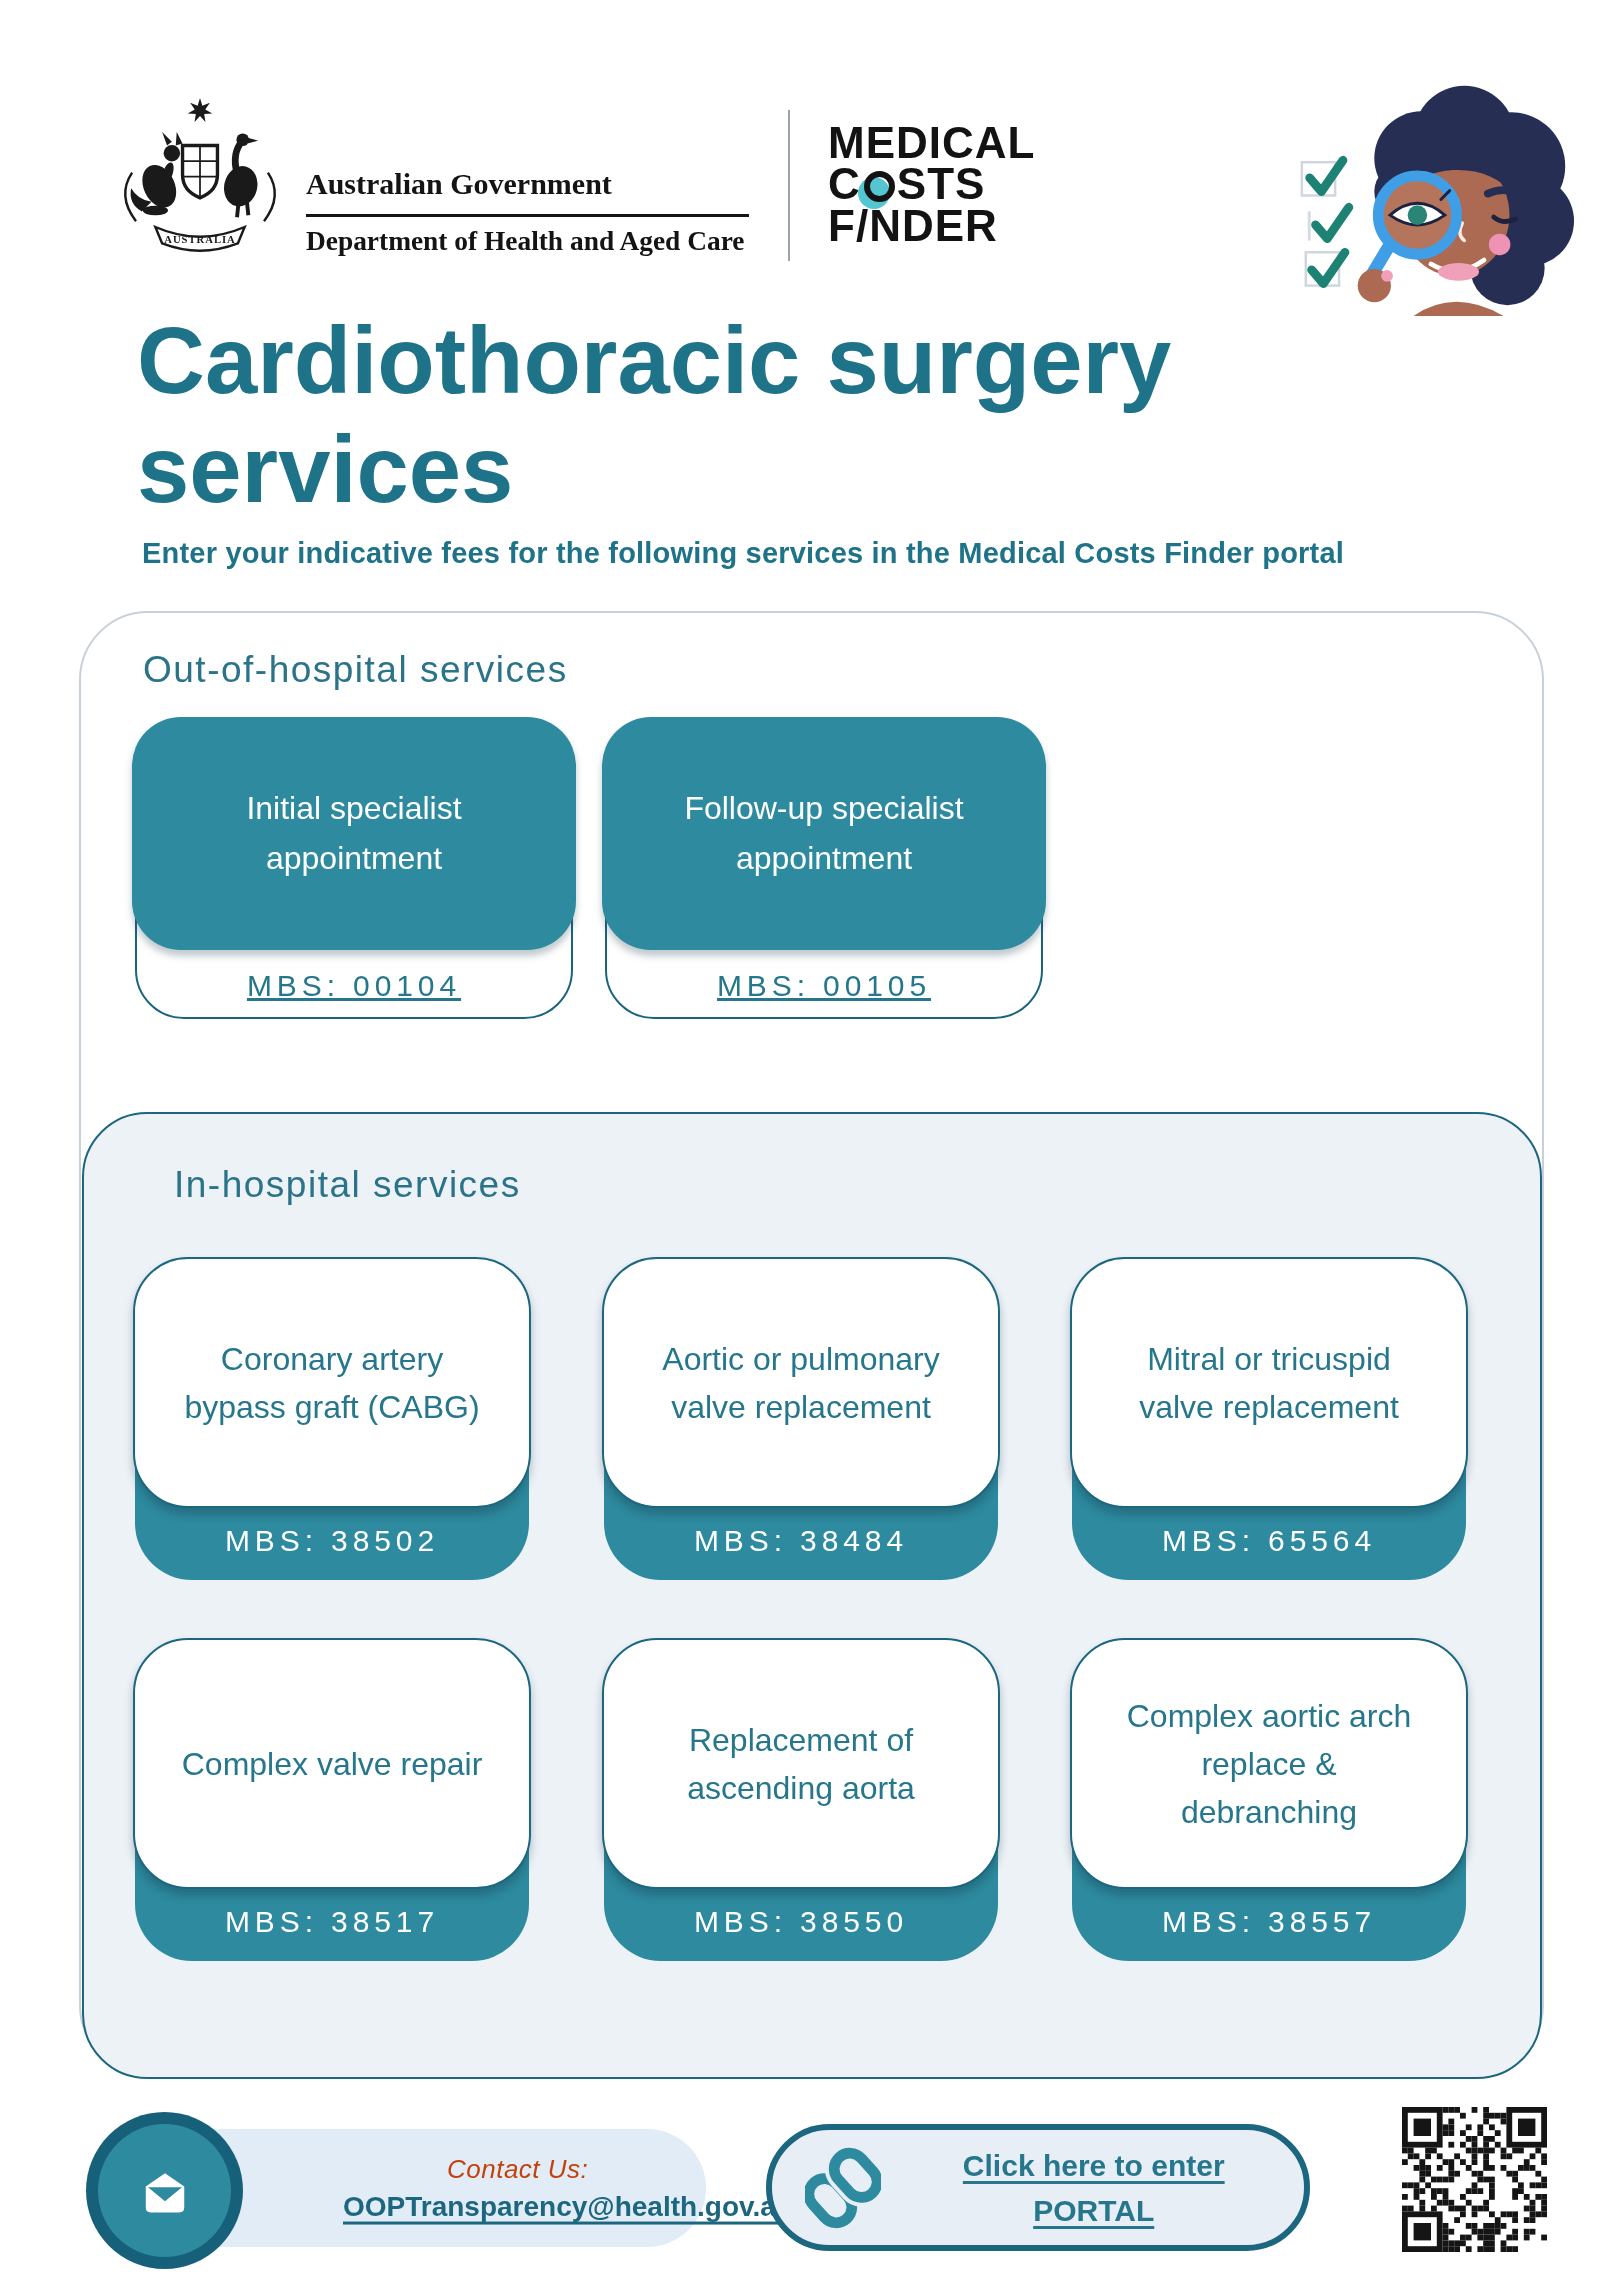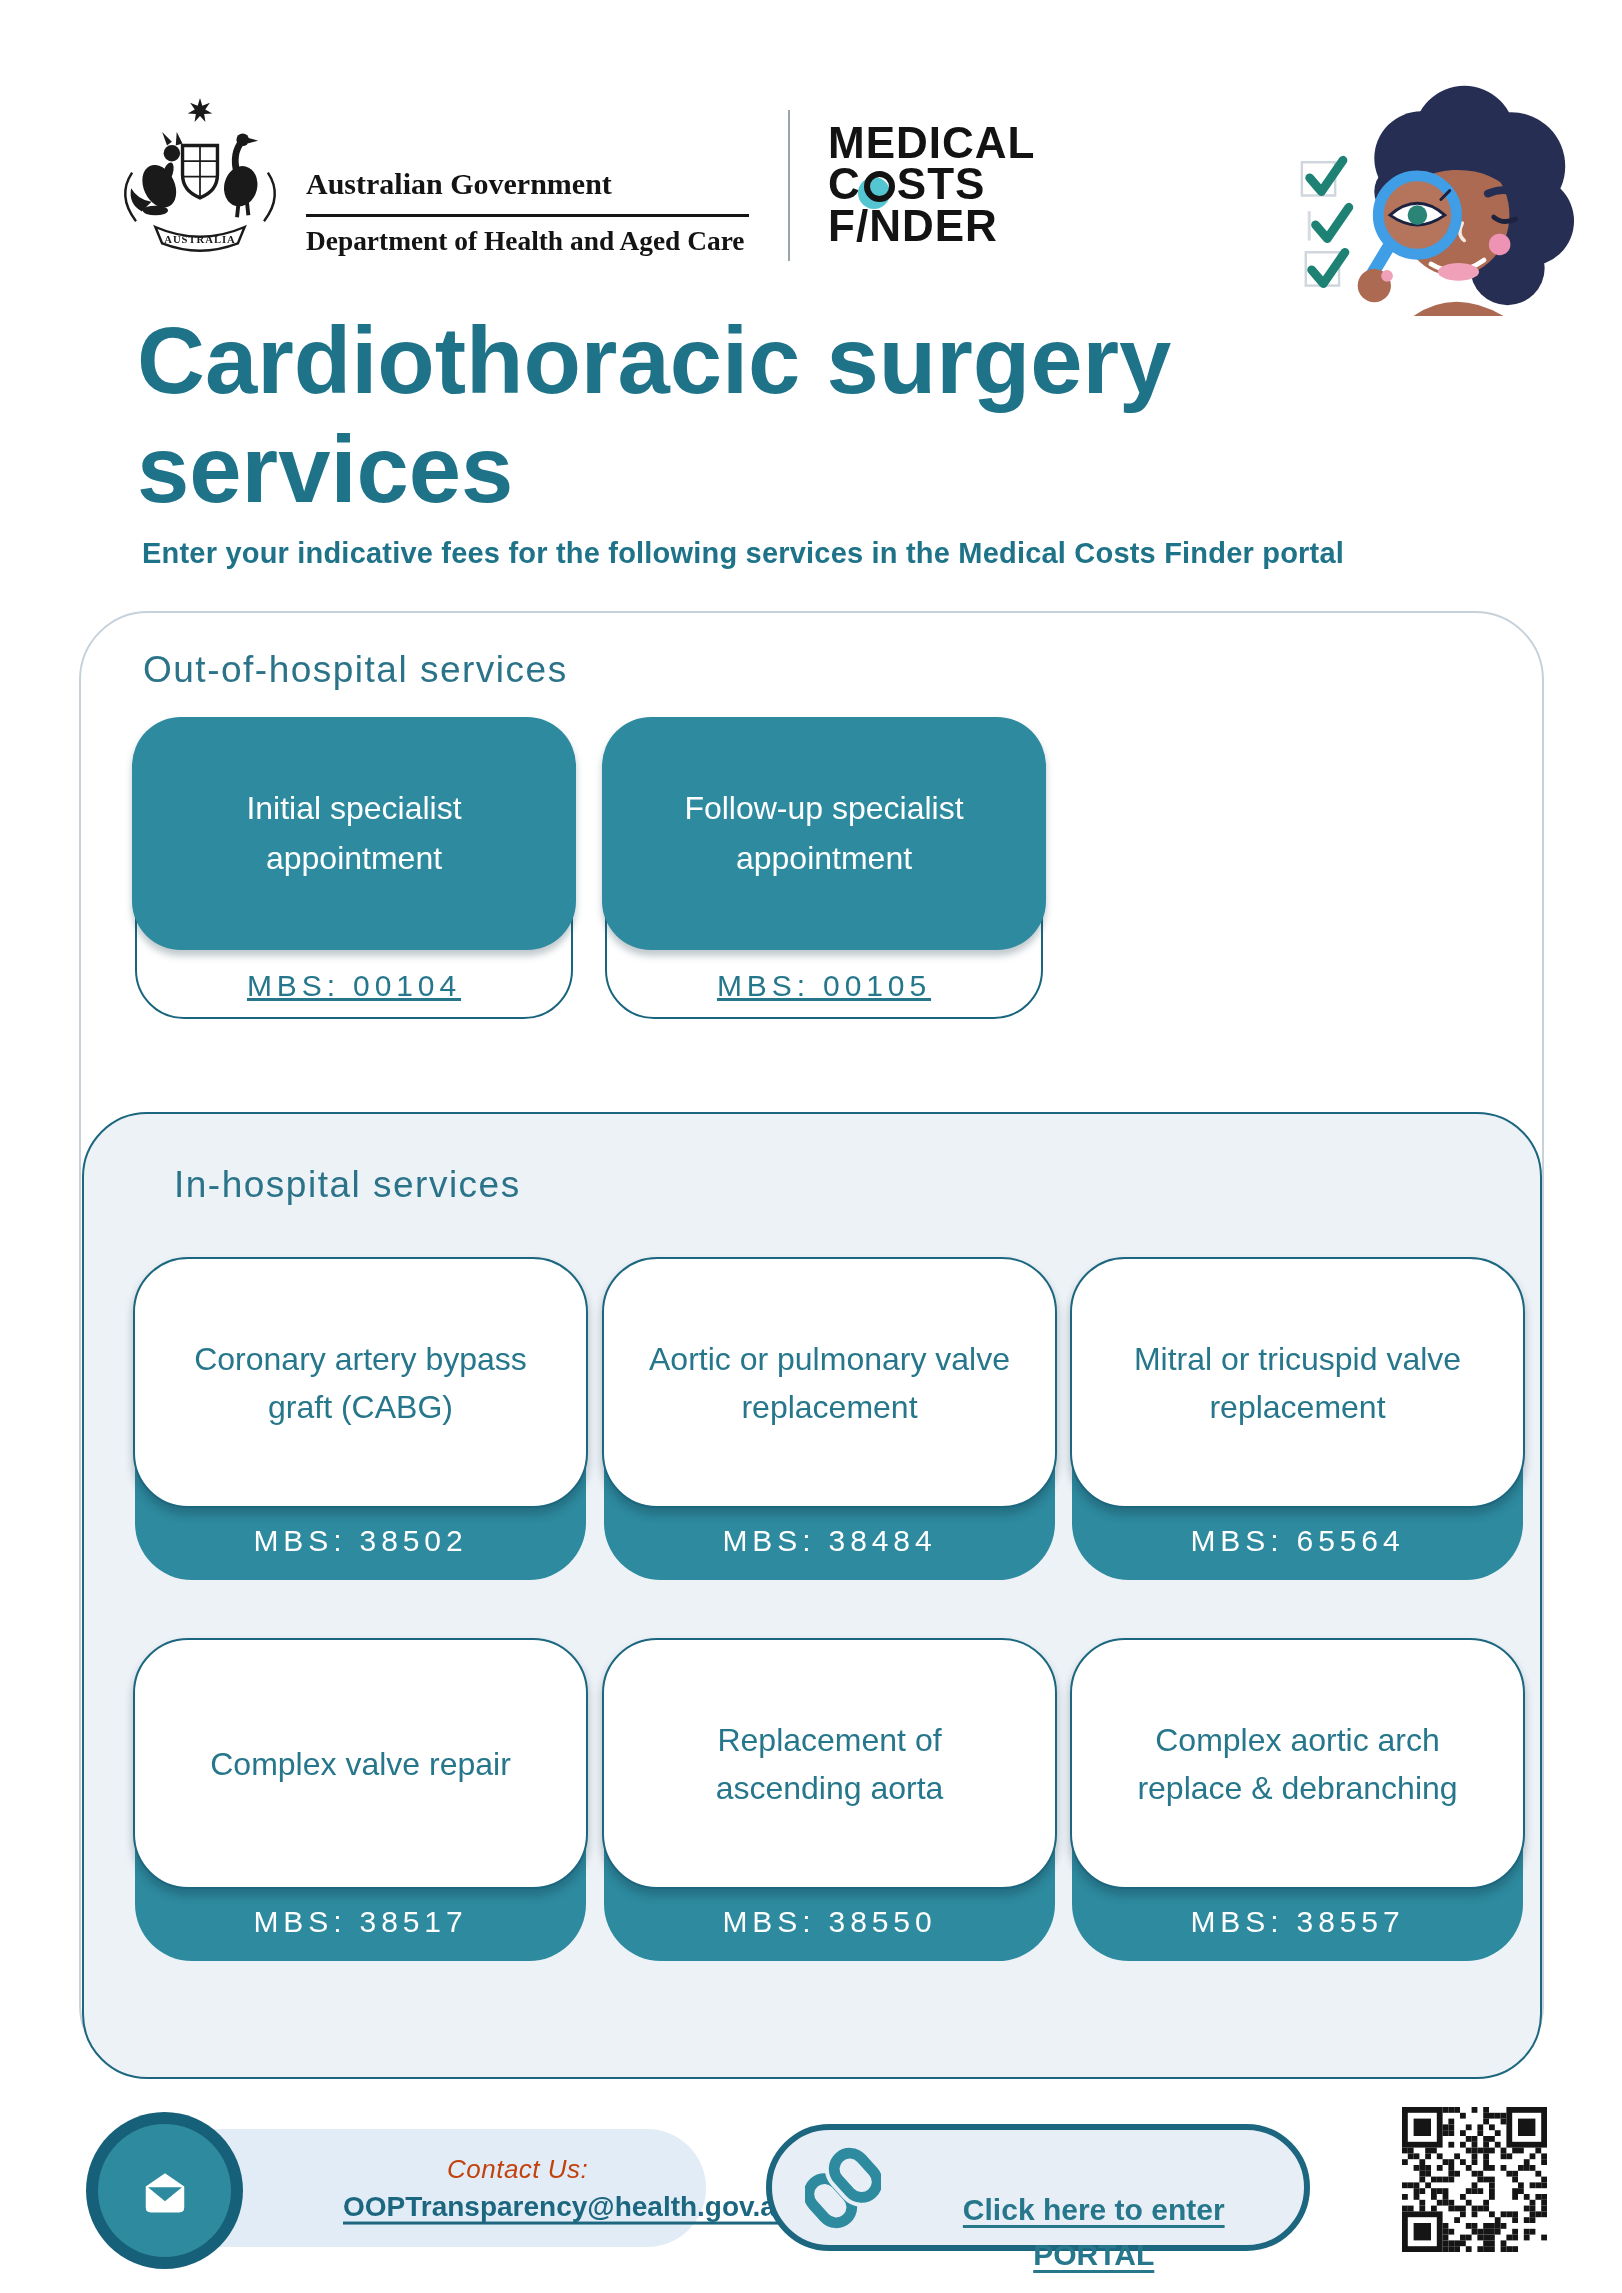--- a/index.html
+++ b/index.html
@@ -39,41 +39,41 @@
   .svc-card .fill{position:absolute;display:flex;align-items:center;justify-content:center;text-align:center;}
   .svc-card .mbs{position:absolute;left:0;right:0;text-align:center;font-size:30px;letter-spacing:4.9px;font-weight:500;}
 
   .out-card{width:438px;height:299px;}
   .out-card .back{background:#ffffff;border:2.9px solid #19657d;border-radius:49px;}
   .out-card .fill{top:-2.9px;left:-2.9px;right:-2.9px;height:233px;background:#2d8a9f;border-radius:49px;
                   color:#ffffff;font-size:32px;line-height:1.55;padding:0 47px;
                   box-shadow:0 5.9px 7.8px rgba(30,60,75,.28);}
   .out-card .mbs{bottom:15.7px;color:#26768c;text-decoration:underline;}
 
-  .in-card{width:451px;height:321px;}
+  .in-card{width:394px;height:321px;}
   .in-card .back{background:#2d8a9f;border-radius:57px;}
   .in-card .fill{top:-2px;left:-2px;right:-2px;height:247px;background:#ffffff;border:2.9px solid #1c677f;
                  border-radius:55px;color:#26768c;font-size:32px;line-height:1.5;padding:0 37px;
                  box-shadow:0 6.9px 8.8px rgba(20,50,65,.30);}
   .in-card .mbs{bottom:21.6px;color:#ffffff;}
 
   
   .contact-pill{position:absolute;left:162px;top:2129px;width:544px;height:118px;border-radius:59px;background:#e2ecf6;}
   .contact-text{position:absolute;left:181px;right:13.7px;top:50%;transform:translateY(-50%);text-align:center;}
   .contact-label{font-size:26px;color:#c2410c;letter-spacing:0.5px;font-style:italic;}
   .contact-email{display:inline-block;margin-top:5.9px;font-size:28px;font-weight:700;color:#1c677f;
                  text-decoration:underline;text-underline-offset:5.9px;text-decoration-thickness:2.5px;cursor:pointer;}
   .mail-circle{position:absolute;left:86px;top:2112px;width:157px;height:157px;border-radius:50%;background:#17607a;}
   .mail-circle .disc{position:absolute;inset:11.8px;border-radius:50%;background:#2d8a9f;}
   .mail-circle svg{position:absolute;left:50%;top:50%;transform:translate(-50%,-50%);}
 
   .portal-btn{position:absolute;left:766px;top:2124px;width:544px;height:127px;border-radius:65px;
               background:#e8eef6;border:6.9px solid #1c677f;box-sizing:border-box;cursor:pointer;}
   .portal-text{position:absolute;left:137px;right:25.5px;top:50%;transform:translateY(-50%);
-               text-align:center;font-size:30px;font-weight:700;color:#26768c;line-height:1.5;margin-top:44px;}
+               text-align:center;font-size:30px;font-weight:700;color:#26768c;line-height:1.5;}
   .portal-text span{text-decoration:underline;text-underline-offset:4.9px;text-decoration-thickness:2.5px;}
   .chain{position:absolute;left:33px;top:50%;transform:translateY(-50%);}
 
   .qr{position:absolute;left:1402px;top:2107px;width:145px;height:145px;}
 </style>
 </head>
 <body>
 
 <div id="page">
 

